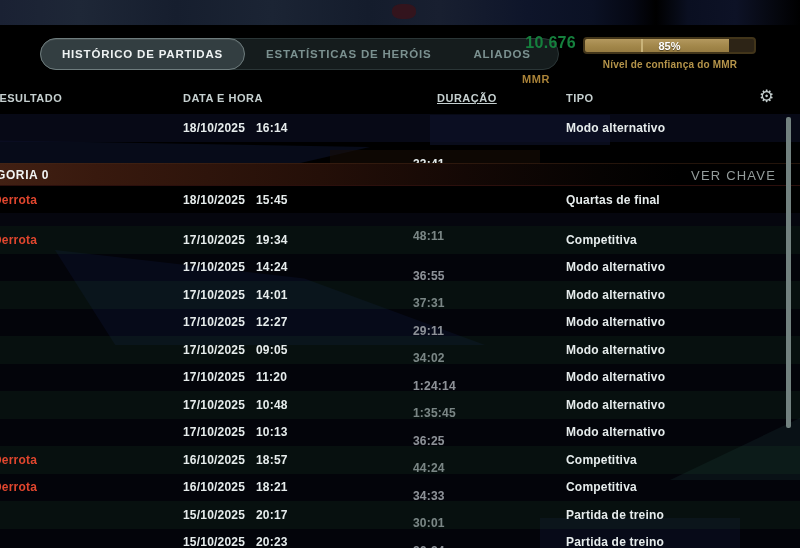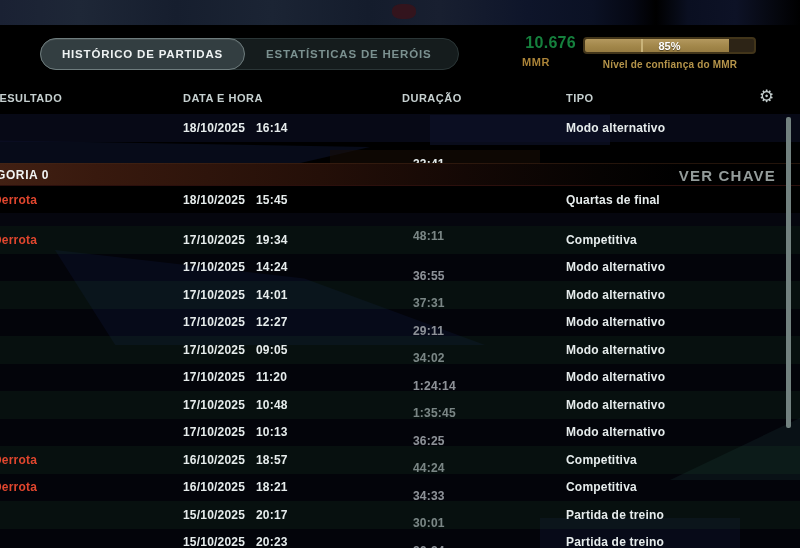--- a/index.html
+++ b/index.html
@@ -40,21 +40,21 @@
   }
   .tab.active{
     background:#333e41;border:1px solid #6e7c7d;border-radius:17px;
     color:#eff3f3;height:32px;margin:-1px 0 -1px -1px;box-sizing:border-box;
     box-shadow:inset 0 1px 0 rgba(255,255,255,.08);
   }
 
   
   .mmr-box{position:absolute;left:496px;top:34px;width:80px;text-align:center;z-index:3;}
   .mmr-value{font-size:16px;font-weight:bold;color:#15803d;letter-spacing:.3px;text-align:right;}
-  .mmr-label{font-size:11px;font-weight:bold;color:#aa8338;margin-top:4px;letter-spacing:.5px;}
+  .mmr-label{font-size:11px;font-weight:bold;color:#aa8338;margin-top:21px;letter-spacing:.5px;}
   .conf-bar{
     position:absolute;left:583px;top:37px;width:173px;height:17px;z-index:3;
     background:#2d2416;border:2px solid #42351a;border-radius:4px;box-sizing:border-box;
   }
   .conf-fill{
     position:absolute;left:0;top:0;height:100%;
     background:linear-gradient(180deg,#b3985e 0%,#a2874a 55%,#977c42 100%);
     border-radius:2px 0 0 2px;
   }
   .conf-divider{position:absolute;top:0;height:100%;width:2px;background:#cdb87e;opacity:.9;}
@@ -69,21 +69,21 @@
   }
 
   
   .thead{position:absolute;left:0;top:90px;width:800px;height:24px;z-index:3;}
   .th{
     position:absolute;top:2px;font-size:11px;font-weight:bold;
     color:#c6d0d0;letter-spacing:.5px;white-space:nowrap;
   }
   .th-result{left:-9px;}
   .th-datetime{left:183px;}
-  .th-duration{left:402px;}
+  .th-duration{left:437px;text-decoration:underline;}
   .th-type{left:566px;}
   .gear{
     position:absolute;left:759px;top:-4px;font-size:17px;color:#c3cdcd;cursor:pointer;
     font-family:"DejaVu Sans",sans-serif;
   }
 
   
   .rows-area{position:absolute;left:0;top:114px;width:800px;z-index:2;}
   .row{position:relative;width:800px;height:27.5px;cursor:pointer;}
   .row .cell{
@@ -109,21 +109,21 @@
     border-top:1px solid rgba(70,40,22,.5);
     border-bottom:1px solid #2c0f0c;
     box-sizing:border-box;
   }
   .section-title{
     position:absolute;left:-4px;top:50%;transform:translateY(-50%);
     font-size:12px;font-weight:bold;color:#f2f4f4;letter-spacing:.6px;
   }
   .section-action{
     position:absolute;right:24px;top:50%;transform:translateY(-50%);
-    font-size:15px;font-weight:bold;color:#949c9b;letter-spacing:1.2px;cursor:pointer;
+    font-size:13px;font-weight:normal;color:#949c9b;letter-spacing:1.2px;cursor:pointer;
   }
 
   
   .scroll-thumb{
     position:absolute;left:786px;top:117px;width:5px;height:311px;
     background:#72817f;border-radius:2px;z-index:5;cursor:pointer;
   }
 </style>
 </head>
 <body>
@@ -133,20 +133,21 @@
 <div class="blob blob-navy-1"></div>
 <div class="blob blob-navy-2"></div>
 <div class="blob blob-navy-3"></div>
 <div class="blob blob-teal-1"></div>
 <div class="blob blob-navy-4"></div>
 <div class="blob blob-navy-5"></div>
 
 <div class="tabs">
   <div class="tab active">HISTÓRICO DE PARTIDAS</div>
   <div class="tab">ESTATÍSTICAS DE HERÓIS</div>
+  <div class="tab">ALIADOS</div>
 </div>
 
 <div class="mmr-box">
   <div class="mmr-value">10.676</div>
   <div class="mmr-label">MMR</div>
 </div>
 
 <div class="conf-bar">
   <div class="conf-fill" id="conf-fill" style="width: 85%;"></div>
   <div class="conf-divider" id="conf-divider" style="left: 33%;"></div>

